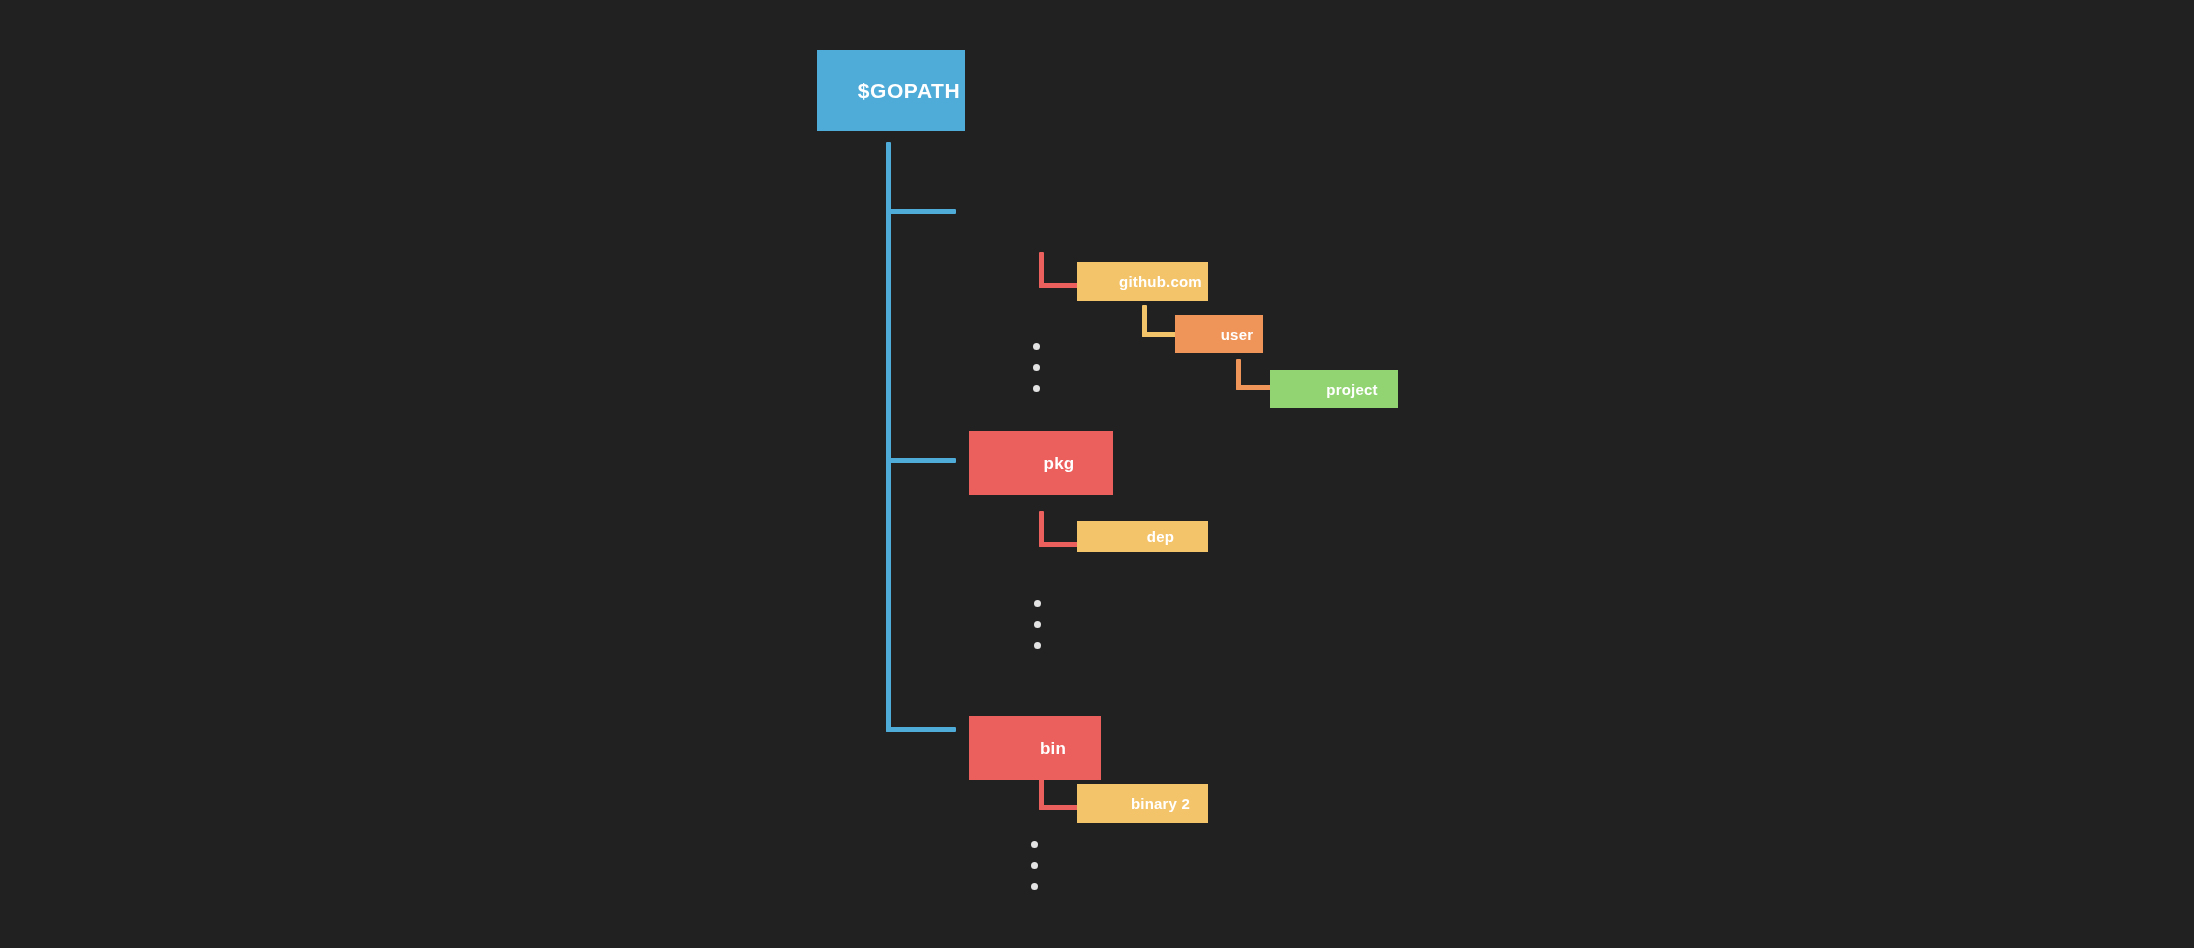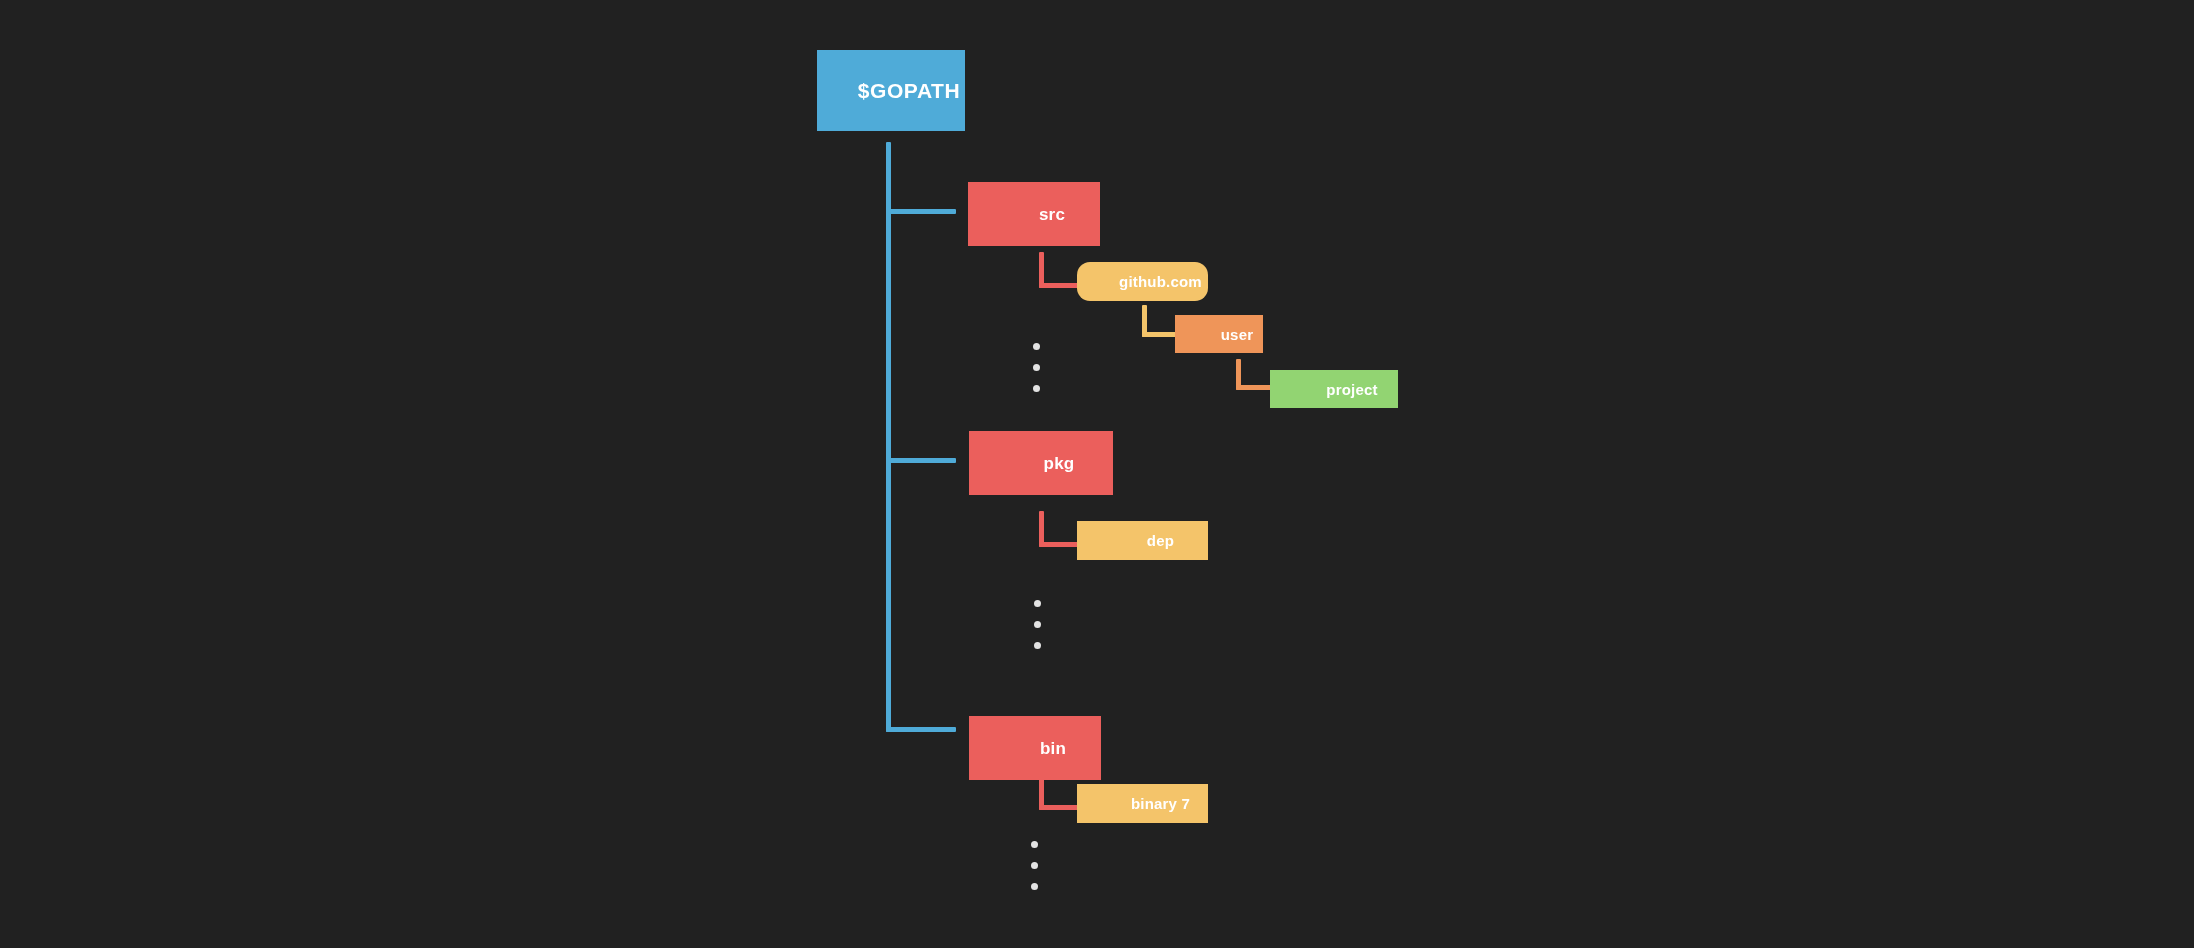--- a/index.html
+++ b/index.html
@@ -75,28 +75,25 @@
   <div class="conn-h" style="left:886px; top:209px; width:70px; height:5px; background:#4FABD8;"></div>
 
   <div class="conn-h" style="left:886px; top:458px; width:70px; height:5px; background:#4FABD8;"></div>
 
   <div class="conn-h" style="left:886px; top:727px; width:70px; height:5px; background:#4FABD8;"></div>
 
   <div class="node node-root" style="left:817px; top:50px; width:148px; height:81px; background:#4FABD8;">
     <span>$GOPATH</span>
   </div>
 
-  <div class="node node-lvl1" style="left:968px; top:182px; width:132px; height:64px; background:#EB5F5C;">
-    <span>src</span>
-  </div>
 
   <div class="conn-v" style="left:1039px; top:252px; width:5px; height:36px; background:#EB5F5C;"></div>
   <div class="conn-h" style="left:1039px; top:283px; width:42px; height:5px; background:#EB5F5C;"></div>
 
-  <div class="node node-lvl2" style="left:1077px; top:262px; width:131px; height:39px; background:#F4C46A;border-radius:13px;">
+  <div class="node node-lvl2" style="left:1077px; top:262px; width:131px; height:39px; background:#F4C46A;">
     <span>github.com</span>
   </div>
 
   <div class="conn-v" style="left:1142px; top:305px; width:5px; height:32px; background:#F4C46A;"></div>
   <div class="conn-h" style="left:1142px; top:332px; width:40px; height:5px; background:#F4C46A;"></div>
 
   <div class="node node-lvl3" style="left:1175px; top:315px; width:88px; height:38px; background:#EF9559;">
     <span>user</span>
   </div>
 
@@ -113,39 +110,39 @@
     <span class="dot"></span>
   </div>
 
   <div class="node node-lvl1" style="left:969px; top:431px; width:144px; height:64px; background:#EB5F5C;">
     <span>pkg</span>
   </div>
 
   <div class="conn-v" style="left:1039px; top:511px; width:5px; height:36px; background:#EB5F5C;"></div>
   <div class="conn-h" style="left:1039px; top:542px; width:42px; height:5px; background:#EB5F5C;"></div>
 
-  <div class="node node-lvl2" style="left:1077px; top:521px; width:131px; height:39px; background:#F4C46A;">
+  <div class="node node-lvl2" style="left:1077px; top:521px; width:131px; height:31px; background:#F4C46A;">
     <span>dep</span>
   </div>
 
   <div class="dots" style="left:1034px; top:600px;">
     <span class="dot"></span>
     <span class="dot"></span>
     <span class="dot"></span>
   </div>
 
   <div class="node node-lvl1" style="left:969px; top:700px; width:132px; height:64px; background:#EB5F5C;margin-top:16px;">
     <span>bin</span>
   </div>
 
   <div class="conn-v" style="left:1039px; top:774px; width:5px; height:36px; background:#EB5F5C;"></div>
   <div class="conn-h" style="left:1039px; top:805px; width:42px; height:5px; background:#EB5F5C;"></div>
 
   <div class="node node-lvl2" style="left:1077px; top:784px; width:131px; height:39px; background:#F4C46A;">
-    <span>binary 7</span>
+    <span>binary 2</span>
   </div>
 
   <div class="dots" style="left:1031px; top:841px;">
     <span class="dot"></span>
     <span class="dot"></span>
     <span class="dot"></span>
   </div>
 
 </div>
 

